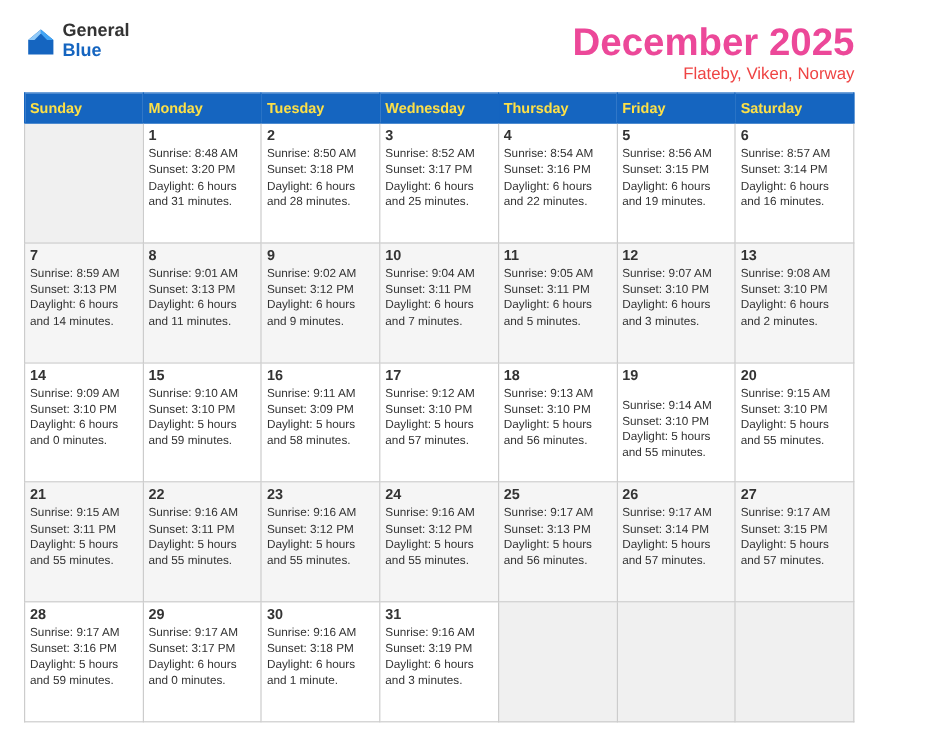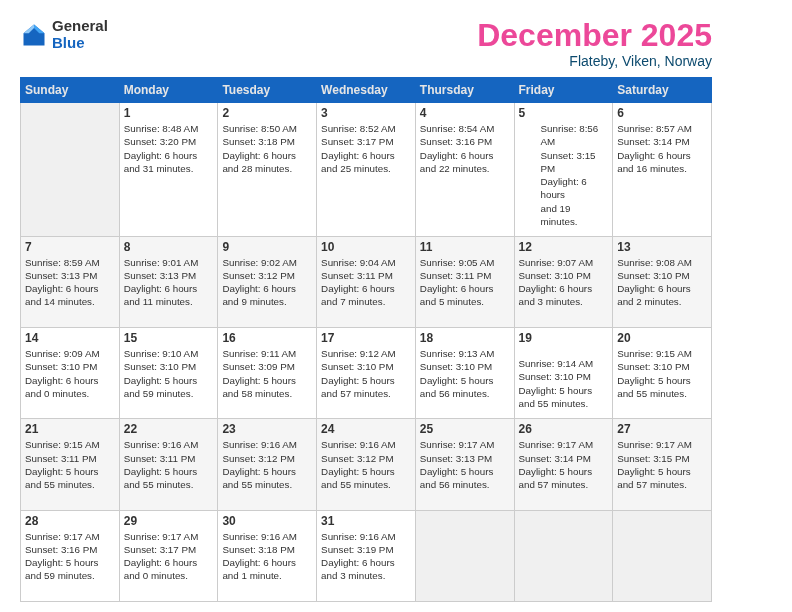--- a/index.html
+++ b/index.html
@@ -51,30 +51,30 @@
       text-align: right;
     }
     .title-month {
       font-size: 32px;
       font-weight: bold;
       color: #ec4899;
       line-height: 1.1;
     }
     .title-location {
       font-size: 14px;
-      color: #0c4a6e;
+      color: #ef4444;
     }
     .calendar {
       width: 100%;
       border-collapse: collapse;
       flex: 1;
     }
     .calendar thead th {
       background: #1565c0;
-      color: #e5e5e5;
+      color: #fde047;
       font-size: 12px;
       font-weight: bold;
       padding: 5px 4px;
       text-align: left;
       border: 1px solid #1565c0;
     }
     .calendar tbody td {
       border: 1px solid #ccc;
       vertical-align: top;
       padding: 3px 4px;
@@ -167,21 +167,21 @@
           </td>
           <td>
             <span class="day-number">4</span>
             <div class="day-info" style="white-space: pre-line;">Sunrise: 8:54 AM
 Sunset: 3:16 PM
 Daylight: 6 hours
 and 22 minutes.</div>
           </td>
           <td>
             <span class="day-number">5</span>
-            <div class="day-info" style="white-space: pre-line; margin-left: 22px;">Sunrise: 8:56 AM
+            <div class="day-info" style="white-space: pre-line;">Sunrise: 8:56 AM
 Sunset: 3:15 PM
 Daylight: 6 hours
 and 19 minutes.</div>
           </td>
           <td>
             <span class="day-number">6</span>
             <div class="day-info" style="white-space: pre-line;">Sunrise: 8:57 AM
 Sunset: 3:14 PM
 Daylight: 6 hours
 and 16 minutes.</div>

